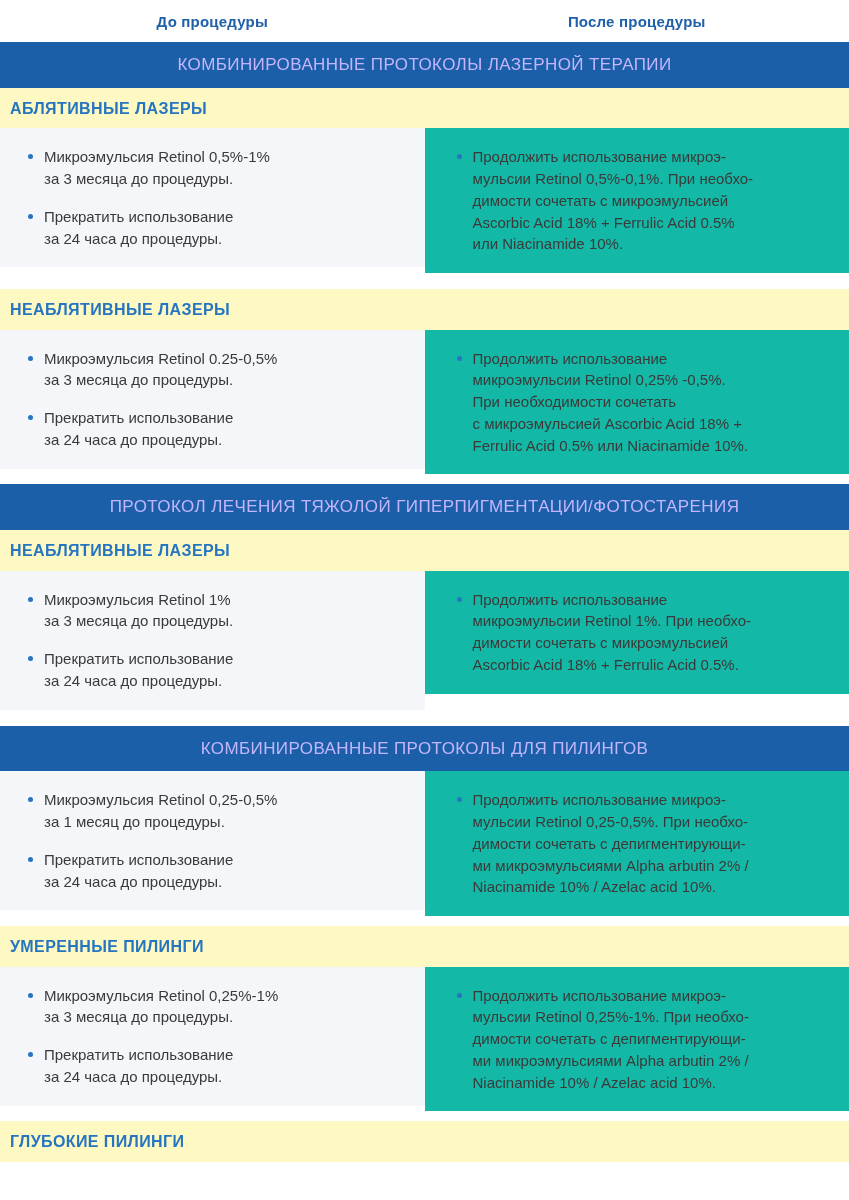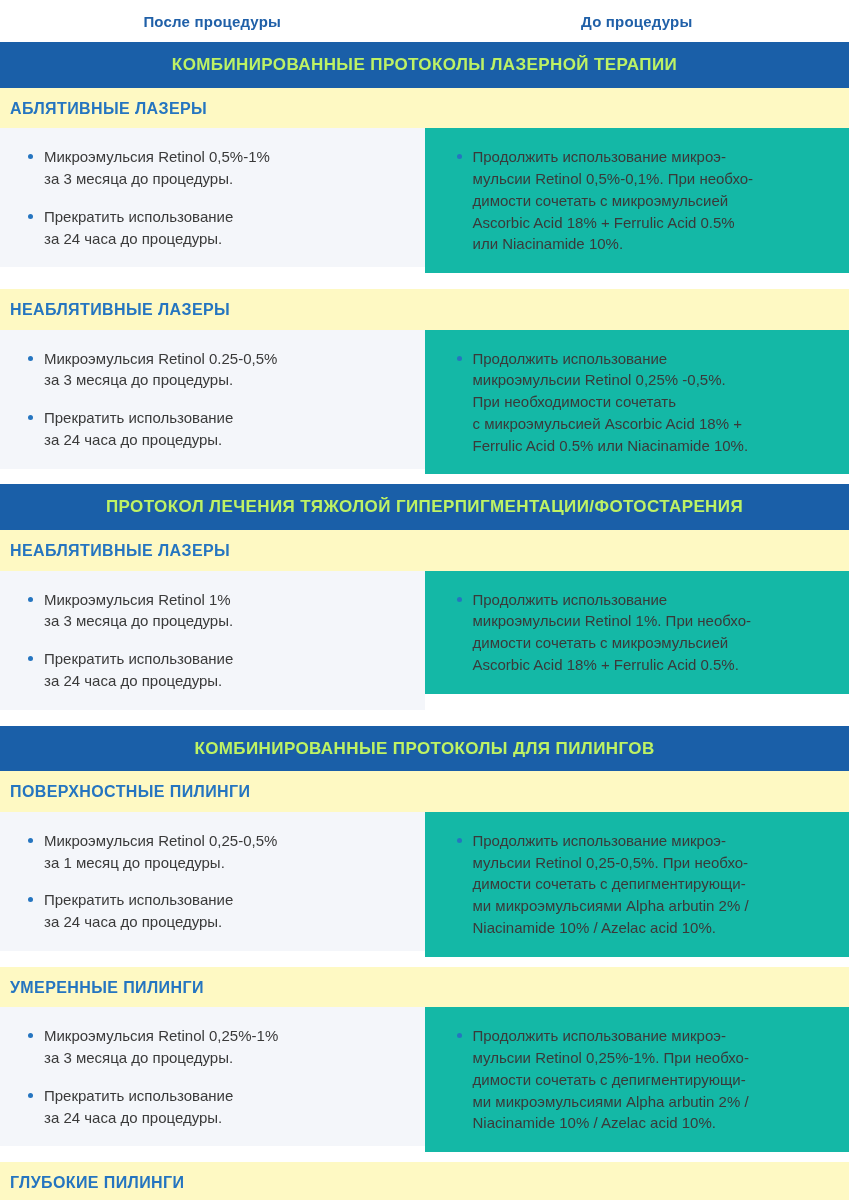--- a/index.html
+++ b/index.html
@@ -30,24 +30,24 @@
     justify-content: center;
     font-size: 15px;
     font-weight: bold;
     color: #2060a8;
     letter-spacing: .2px;
   }
 
   
   .section-bar {
     background: #1a5fa8;
-    color: #bef264;
+    color: #c4b5fd;
     text-align: center;
     font-size: 17px;
-    font-weight: bold;
+    font-weight: normal;
     letter-spacing: .4px;
     padding: 14px 10px 13px 10px;
     line-height: 1.1;
   }
 
   
   .sub-bar {
     background: #fef9c3;
     color: #2575c0;
     text-align: left;
@@ -112,22 +112,22 @@
     height: 10px;
     background: #ffffff;
   }
 </style>
 </head>
 <body>
 
 <div class="page">
 
   <div class="col-headers">
+    <div class="col">До процедуры</div>
     <div class="col">После процедуры</div>
-    <div class="col">До процедуры</div>
   </div>
 
   <div class="section-bar">КОМБИНИРОВАННЫЕ ПРОТОКОЛЫ ЛАЗЕРНОЙ ТЕРАПИИ</div>
 
   <div class="sub-bar">АБЛЯТИВНЫЕ ЛАЗЕРЫ</div>
   <div class="row">
     <div class="cell left">
       <ul class="bullets">
         <li style="white-space: pre-line;">Микроэмульсия Retinol 0,5%-1%
 за 3 месяца до процедуры.</li>
@@ -190,21 +190,20 @@
 димости сочетать с микроэмульсией
 Ascorbic Acid 18% + Ferrulic Acid 0.5%.</li>
       </ul>
     </div>
   </div>
 
   <div class="gap"></div>
 
   <div class="section-bar">КОМБИНИРОВАННЫЕ ПРОТОКОЛЫ ДЛЯ ПИЛИНГОВ</div>
 
-  <div class="sub-bar">ПОВЕРХНОСТНЫЕ ПИЛИНГИ</div>
   <div class="row">
     <div class="cell left">
       <ul class="bullets">
         <li style="white-space: pre-line;">Микроэмульсия Retinol 0,25-0,5%
 за 1 месяц до процедуры.</li>
         <li style="white-space: pre-line;">Прекратить использование
 за 24 часа до процедуры.</li>
       </ul>
     </div>
     <div class="cell right">

